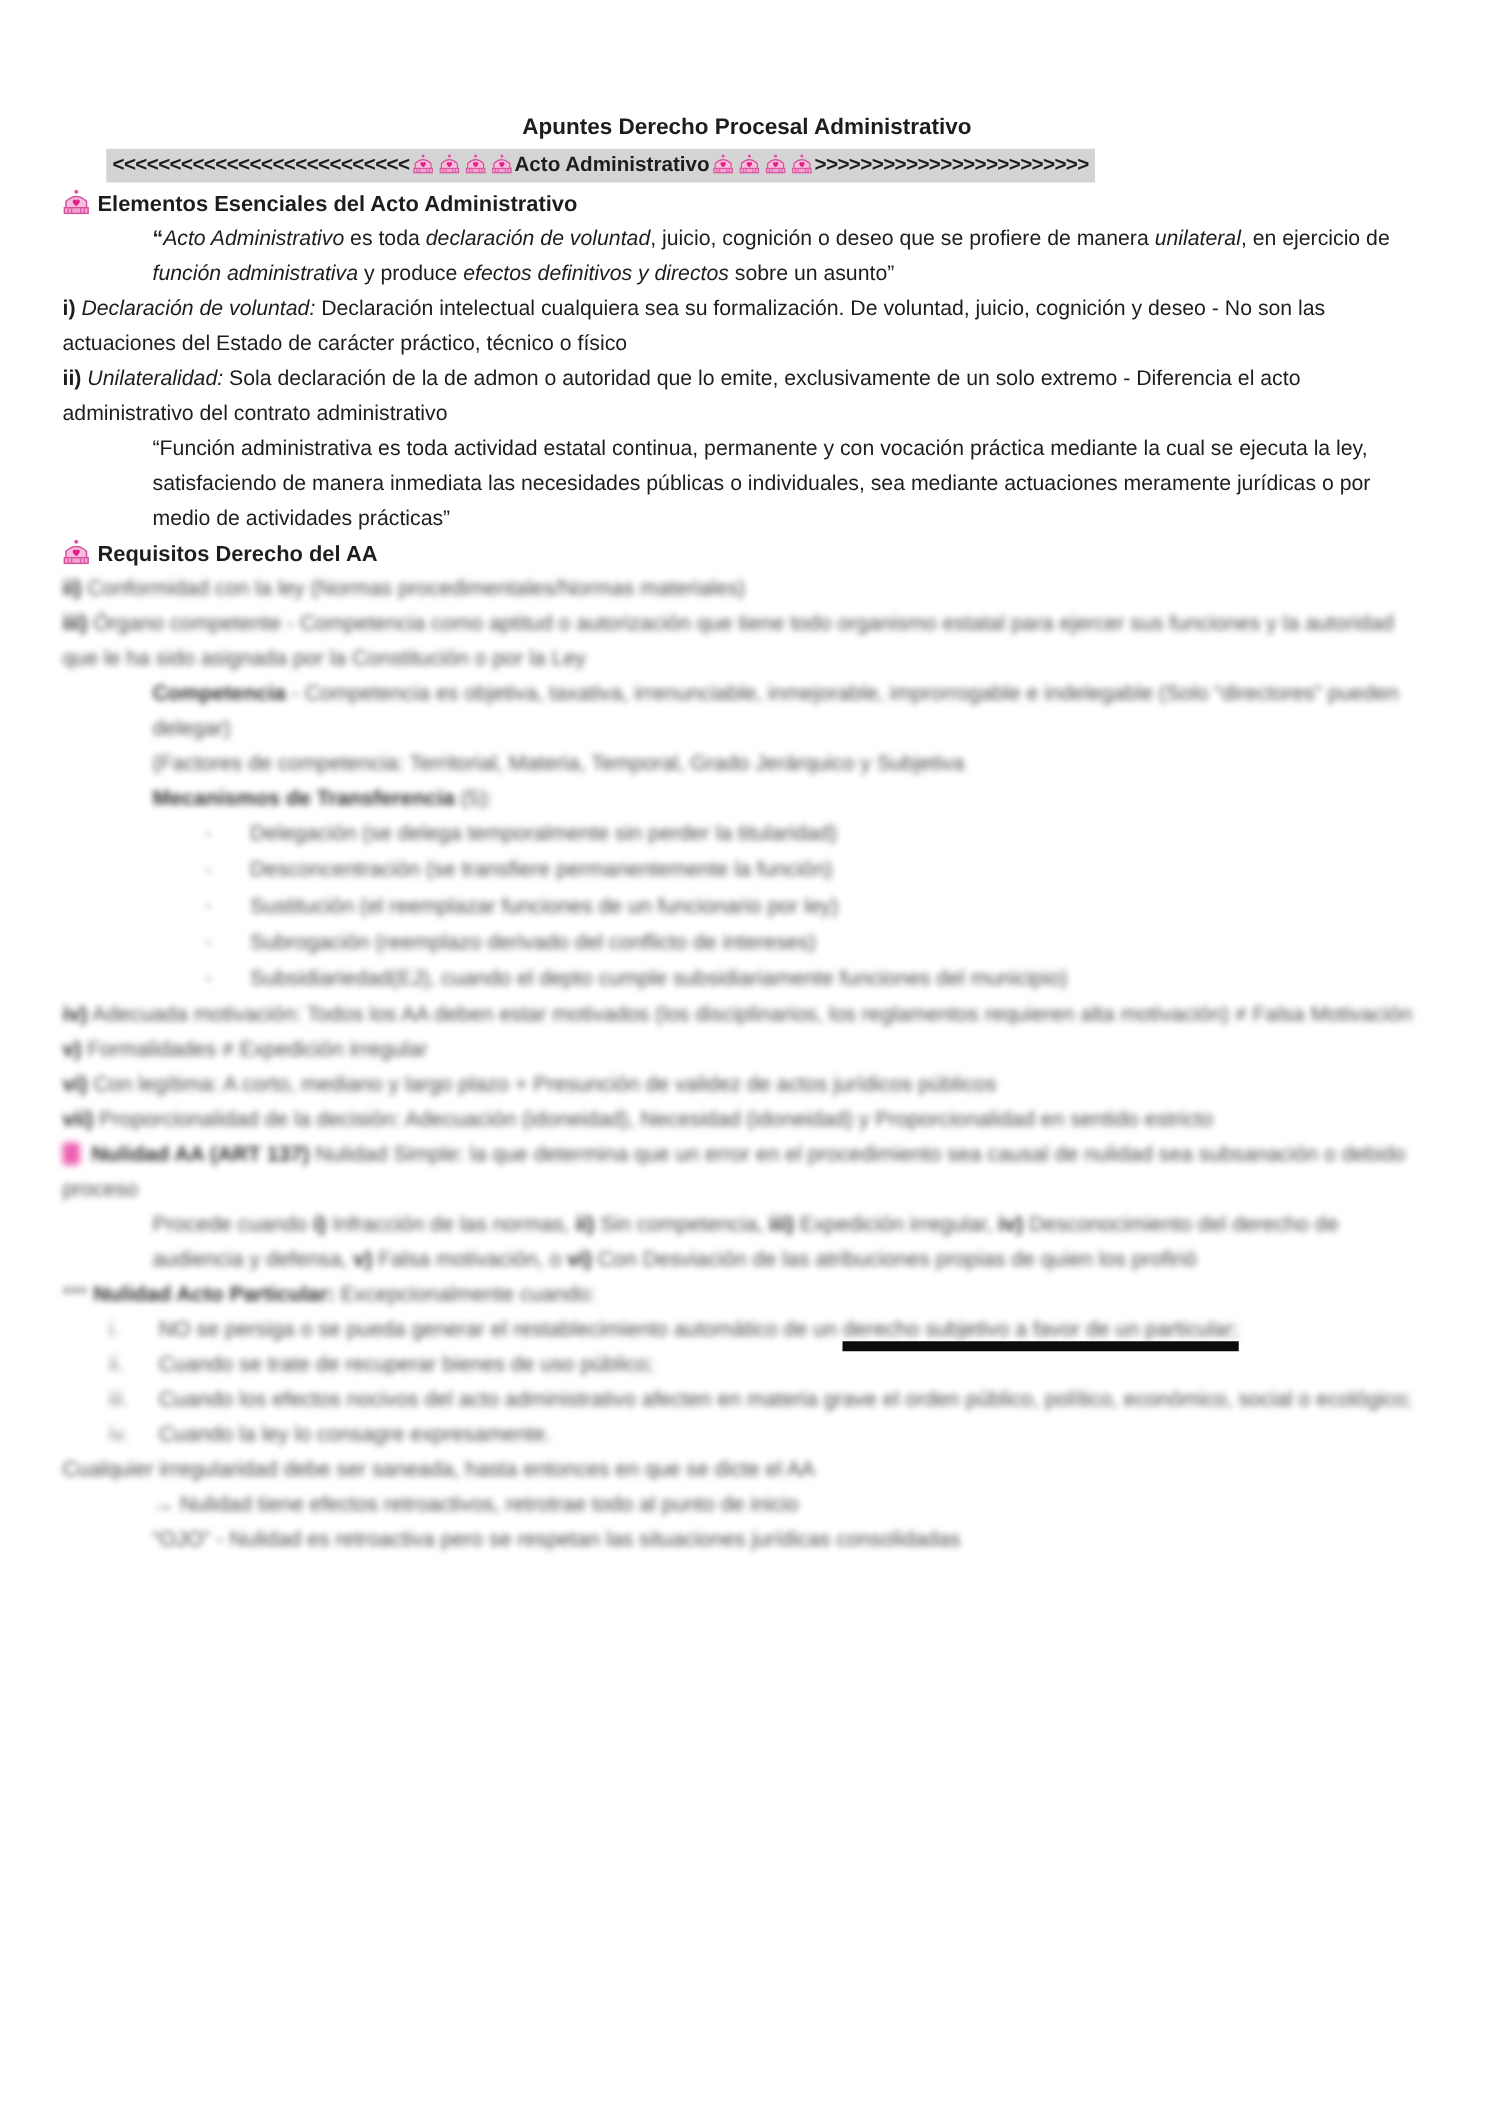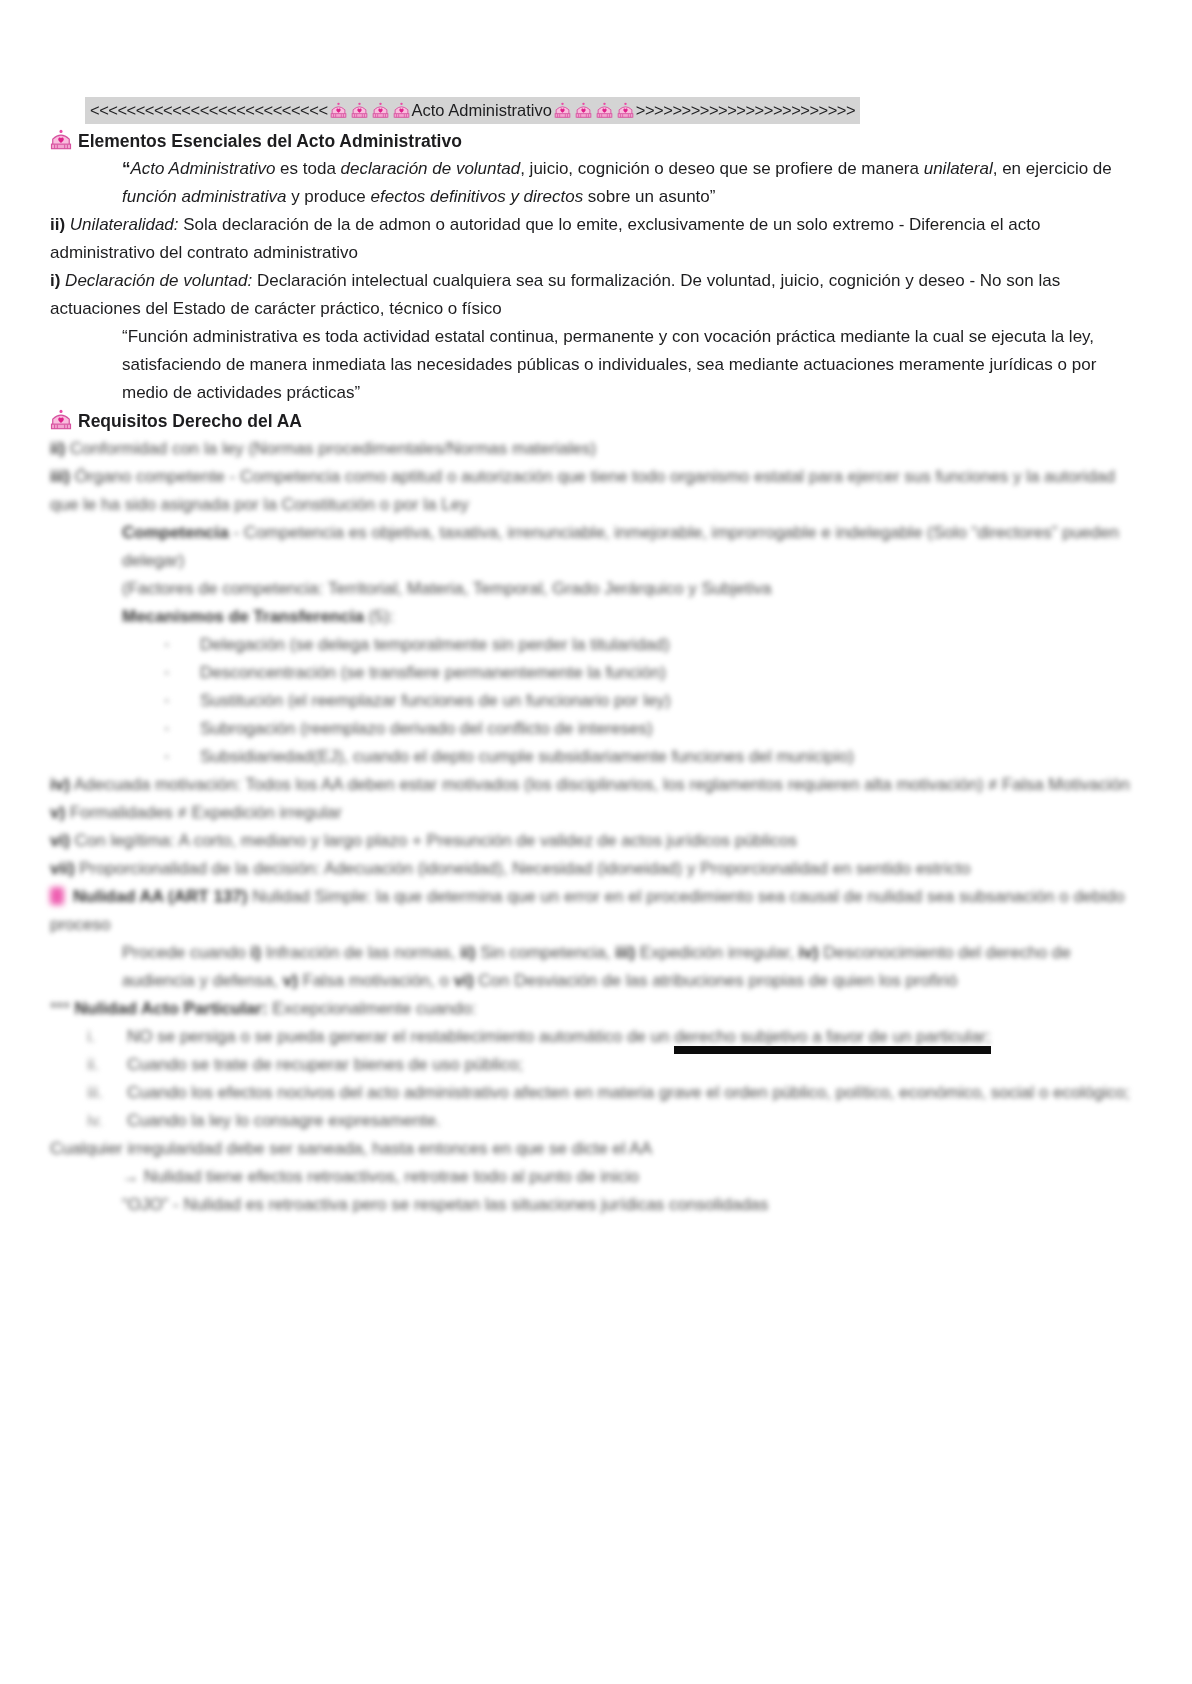--- a/index.html
+++ b/index.html
@@ -5,21 +5,21 @@
   html,body{margin:0;padding:0;}
   body{
     width:1192px;height:1684px;background:#ffffff;
     font-family:"Liberation Sans","DejaVu Sans",sans-serif;
     color:#1d1d1f;
   }
   .doc{padding:90px 47px 0 50px;}
   .title{text-align:center;font-weight:700;font-size:18px;line-height:22px;}
   .band{
     margin:7px 0 3px 35px;width:max-content;max-width:1095px;
-    background:#d4d4d4;font-weight:400;font-size:16.5px;line-height:27px;
+    background:#d4d4d4;font-weight:700;font-size:16.5px;line-height:27px;
     padding:0 5px;white-space:nowrap;
   }
   .band .arrows{letter-spacing:-0.5px;}
   .ln{font-size:17px;line-height:28px;}
   .s-heading{font-weight:700;font-size:17.5px;}
   .s-quote{padding-left:72px;}
   .s-bullet{padding-left:150px;}
   .s-bullet .marker{display:inline-block;width:35px;margin-left:-35px;color:#9a9a9a;font-size:10px;vertical-align:2px;}
   .s-roman{padding-left:77px;}
   .s-roman .marker{display:inline-block;width:40px;margin-left:-40px;}
@@ -36,20 +36,21 @@
   .band .hb-icon{vertical-align:-3px;margin:0 2px;}
   .pink-blob{
     display:inline-block;width:14px;height:18px;border-radius:3px;
     background:#ee5fb1;filter:blur(3px);vertical-align:-3px;margin-right:9px;
   }
 </style>
 </head>
 <body>
 
 <div class="doc">
+  <div class="title">Apuntes Derecho Procesal Administrativo</div>
   <div class="band">
     <span class="arrows">&lt;&lt;&lt;&lt;&lt;&lt;&lt;&lt;&lt;&lt;&lt;&lt;&lt;&lt;&lt;&lt;&lt;&lt;&lt;&lt;&lt;&lt;&lt;&lt;&lt;&lt;</span><span><svg class="hb-icon" width="17" height="17" viewBox="0 0 24 24">
           <path d="M3 21 V11 Q12 2.5 21 11 V21 Z" fill="#f9bede" stroke="#d6519f" stroke-width="1.3"></path>
           <rect x="1.6" y="16.5" width="20.8" height="5" fill="#f3a3cf" stroke="#d6519f" stroke-width="1.2"></rect>
           <line x1="5" y1="17" x2="5" y2="21.5" stroke="#d6519f"></line>
           <line x1="8" y1="17" x2="8" y2="21.5" stroke="#d6519f"></line>
           <line x1="16" y1="17" x2="16" y2="21.5" stroke="#d6519f"></line>
           <line x1="19" y1="17" x2="19" y2="21.5" stroke="#d6519f"></line>
           <circle cx="12" cy="2.6" r="1.7" fill="#ea4aa5"></circle>
           <path d="M12 15.2 C9.2 13 8.1 11.2 9.5 9.8 C10.5 8.8 11.6 9.4 12 10.2 C12.4 9.4 13.5 8.8 14.5 9.8 C15.9 11.2 14.8 13 12 15.2 Z" fill="#e0218a"></path>
@@ -123,22 +124,22 @@
           <path d="M3 21 V11 Q12 2.5 21 11 V21 Z" fill="#f9bede" stroke="#d6519f" stroke-width="1.3"></path>
           <rect x="1.6" y="16.5" width="20.8" height="5" fill="#f3a3cf" stroke="#d6519f" stroke-width="1.2"></rect>
           <line x1="5" y1="17" x2="5" y2="21.5" stroke="#d6519f"></line>
           <line x1="8" y1="17" x2="8" y2="21.5" stroke="#d6519f"></line>
           <line x1="16" y1="17" x2="16" y2="21.5" stroke="#d6519f"></line>
           <line x1="19" y1="17" x2="19" y2="21.5" stroke="#d6519f"></line>
           <circle cx="12" cy="2.6" r="1.7" fill="#ea4aa5"></circle>
           <path d="M12 15.2 C9.2 13 8.1 11.2 9.5 9.8 C10.5 8.8 11.6 9.4 12 10.2 C12.4 9.4 13.5 8.8 14.5 9.8 C15.9 11.2 14.8 13 12 15.2 Z" fill="#e0218a"></path>
         </svg><span class="b">Elementos Esenciales del Acto Administrativo</span></div>
       <div class="ln s-quote"><span class="b">“</span><span class="it">Acto Administrativo</span><span> es toda </span><span class="it">declaración de voluntad</span><span>, juicio, cognición o deseo que se profiere de manera </span><span class="it">unilateral</span><span>, en ejercicio de </span><span class="it">función administrativa</span><span> y produce </span><span class="it">efectos definitivos y directos</span><span> sobre un asunto”</span></div>
+      <div class="ln s-para"><span class="b">i) </span><span class="it">Declaración de voluntad:</span><span> Declaración intelectual cualquiera sea su formalización. De voluntad, juicio, cognición y deseo - No son las actuaciones del Estado de carácter práctico, técnico o físico</span></div>
       <div class="ln s-para"><span class="b">ii) </span><span class="it">Unilateralidad:</span><span> Sola declaración de la de admon o autoridad que lo emite, exclusivamente de un solo extremo - Diferencia el acto administrativo del contrato administrativo</span></div>
-      <div class="ln s-para"><span class="b">i) </span><span class="it">Declaración de voluntad:</span><span> Declaración intelectual cualquiera sea su formalización. De voluntad, juicio, cognición y deseo - No son las actuaciones del Estado de carácter práctico, técnico o físico</span></div>
       <div class="ln s-quote"><span>“Función administrativa es toda actividad estatal continua, permanente y con vocación práctica mediante la cual se ejecuta la ley, satisfaciendo de manera inmediata las necesidades públicas o individuales, sea mediante actuaciones meramente jurídicas o por medio de actividades prácticas”</span></div>
       <div class="ln s-heading"><svg class="hb-icon" width="22" height="22" viewBox="0 0 24 24">
           <path d="M3 21 V11 Q12 2.5 21 11 V21 Z" fill="#f9bede" stroke="#d6519f" stroke-width="1.3"></path>
           <rect x="1.6" y="16.5" width="20.8" height="5" fill="#f3a3cf" stroke="#d6519f" stroke-width="1.2"></rect>
           <line x1="5" y1="17" x2="5" y2="21.5" stroke="#d6519f"></line>
           <line x1="8" y1="17" x2="8" y2="21.5" stroke="#d6519f"></line>
           <line x1="16" y1="17" x2="16" y2="21.5" stroke="#d6519f"></line>
           <line x1="19" y1="17" x2="19" y2="21.5" stroke="#d6519f"></line>
           <circle cx="12" cy="2.6" r="1.7" fill="#ea4aa5"></circle>
           <path d="M12 15.2 C9.2 13 8.1 11.2 9.5 9.8 C10.5 8.8 11.6 9.4 12 10.2 C12.4 9.4 13.5 8.8 14.5 9.8 C15.9 11.2 14.8 13 12 15.2 Z" fill="#e0218a"></path>

